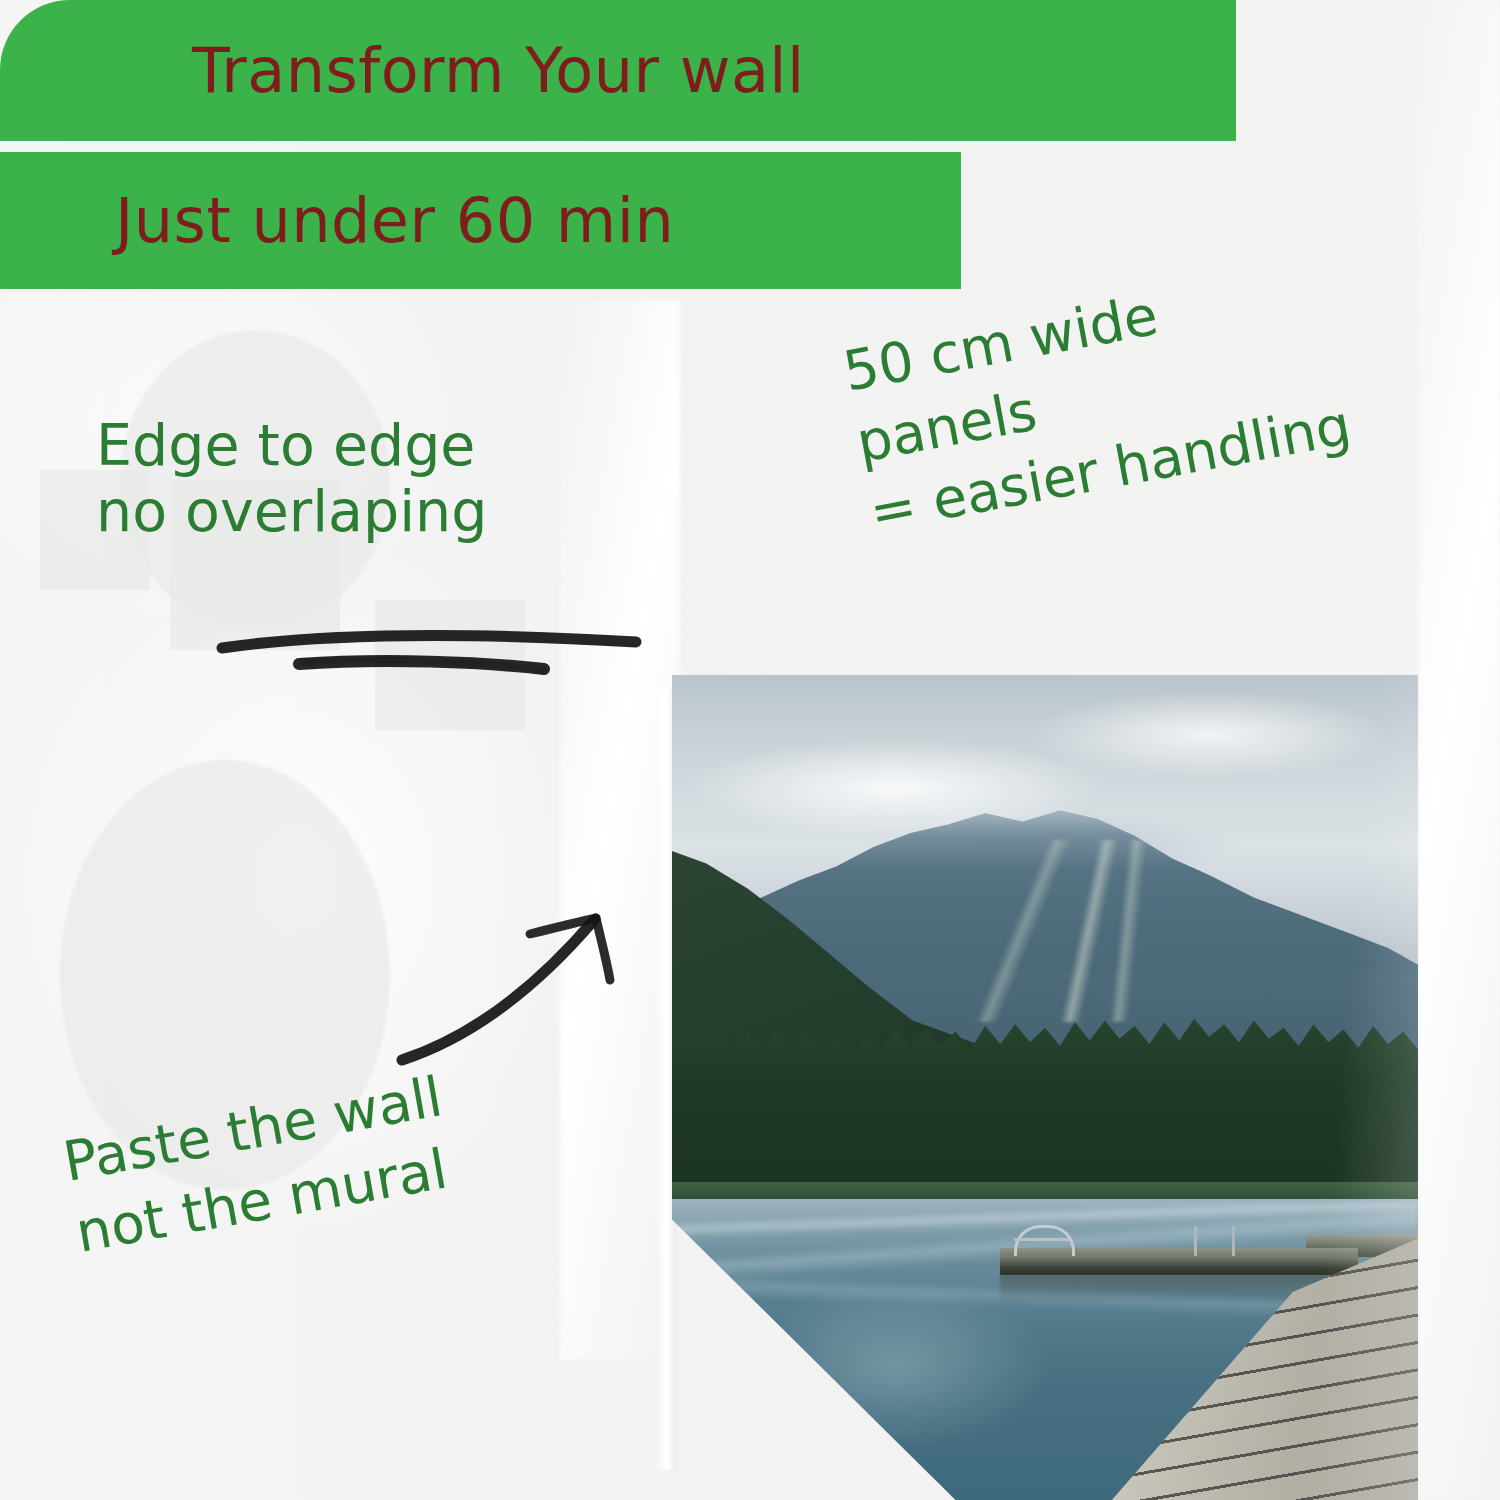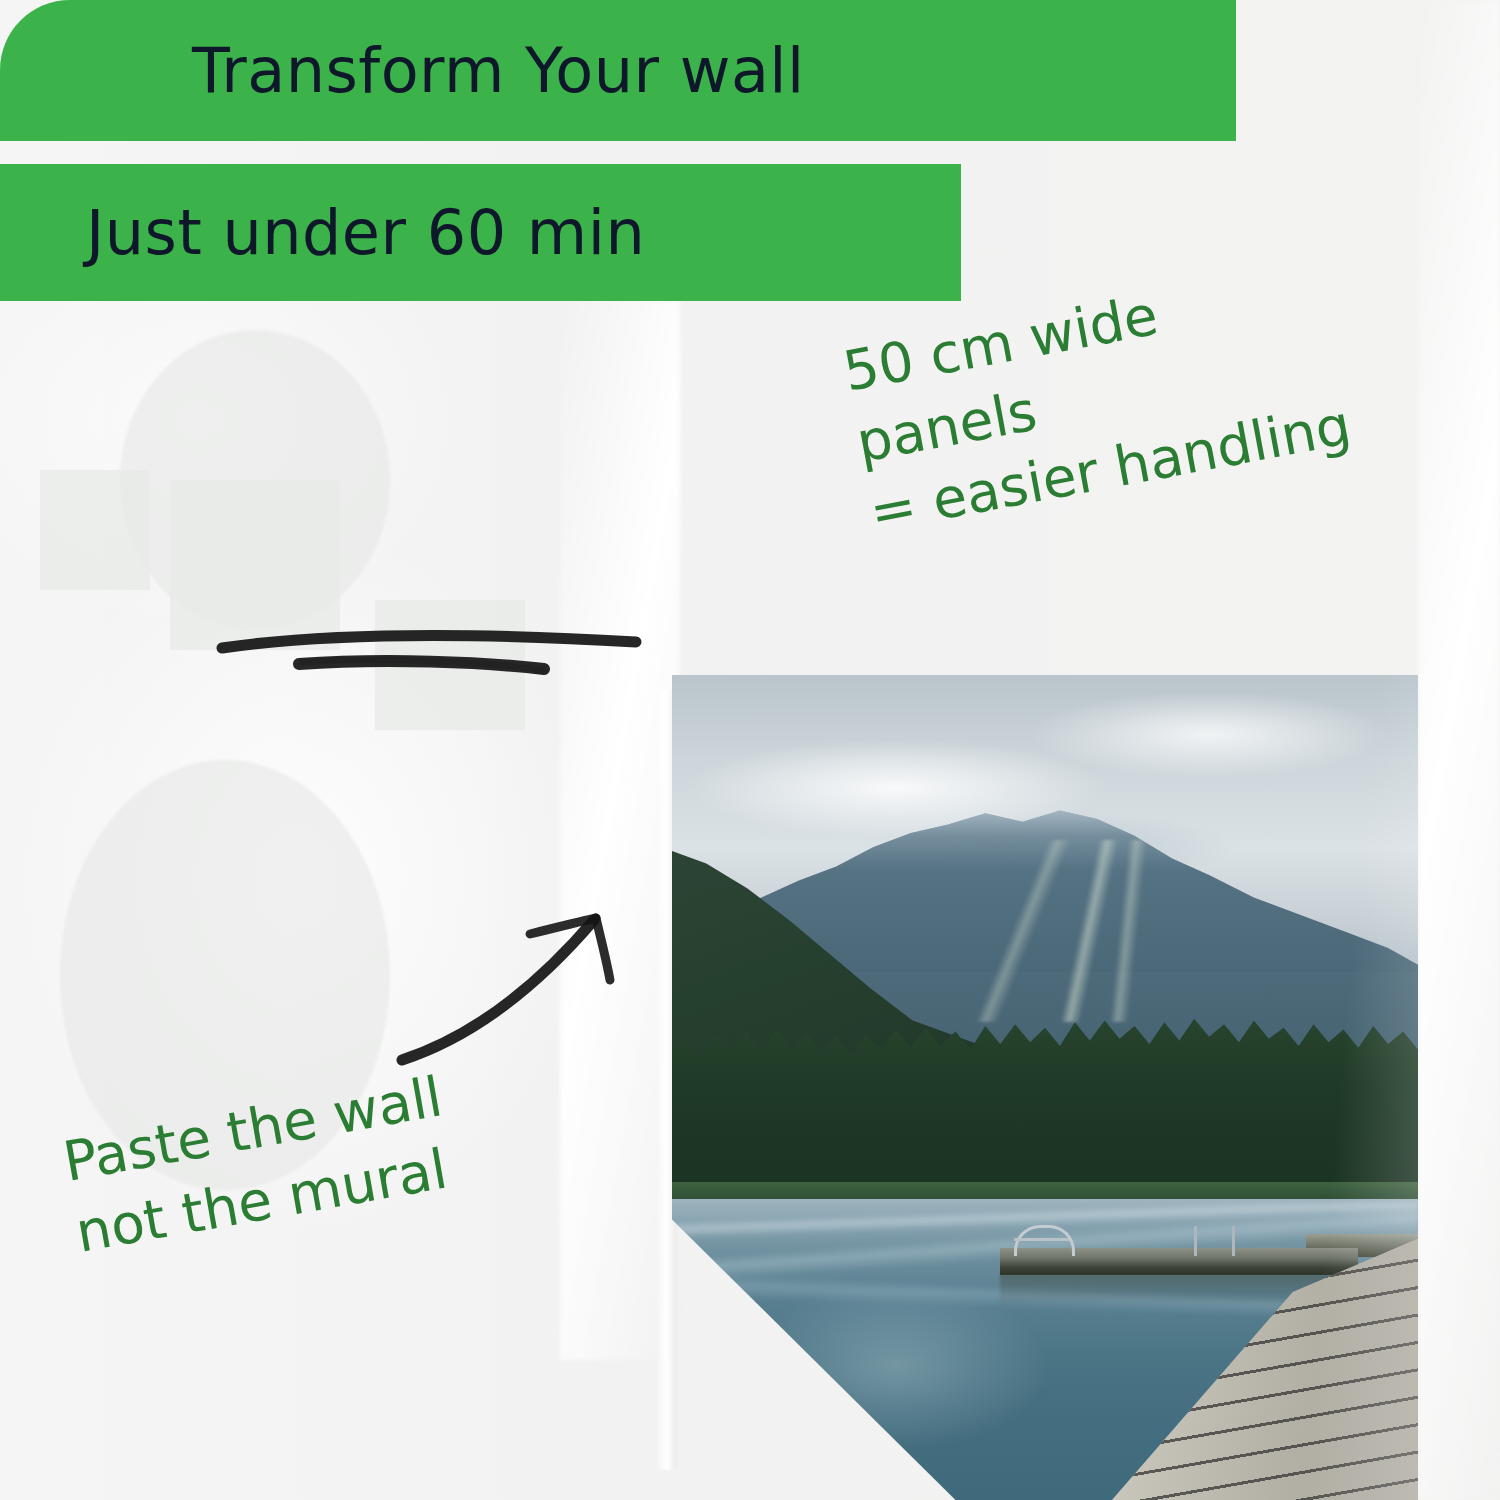--- a/index.html
+++ b/index.html
@@ -41,39 +41,39 @@
     background: linear-gradient(100deg, rgba(255,255,255,0) 0%, rgba(255,255,255,0.95) 45%, rgba(240,241,240,0.4) 100%);
     filter: blur(2px);
   }
 
   
   .banner {
     position: absolute;
     display: flex;
     align-items: center;
     box-sizing: border-box;
-    color: #0f172a;
+    color: #7f1d1d;
     font-family: "DejaVu Sans", sans-serif;
     font-weight: 400;
     letter-spacing: 0.5px;
     white-space: nowrap;
   }
   #banner-1 {
     left: 0; top: 0;
     width: 1236px; height: 141px;
     background: #3cb34a;
     border-top-left-radius: 70px;
     padding-left: 192px;
     font-size: 62px;
   }
   #banner-2 {
-    left: 0; top: 164px;
+    left: 0; top: 152px;
     width: 961px; height: 137px;
     background: #3cb34a;
-    padding-left: 86px;
+    padding-left: 115px;
     font-size: 62px;
   }
 
   
   .marker {
     position: absolute;
     color: #2a7d32;
     font-family: "DejaVu Sans", sans-serif;
     font-weight: 400;
     line-height: 1.16;
@@ -276,20 +276,22 @@
   <div class="paper-fold" style="left:560px; top:300px; width:120px; height:1060px;"></div>
   <div class="paper-fold" style="left:1418px; top:0px; width:82px; height:1500px;"></div>
 
   <div class="banner" id="banner-1">
     <span>Transform Your wall</span>
   </div>
   <div class="banner" id="banner-2">
     <span>Just under 60 min</span>
   </div>
 
+  <div class="marker" id="copy-edge">Edge to edge
+no overlaping</div>
 
   <div class="marker" id="copy-panels">50 cm wide
 panels
 = easier handling</div>
 
 
   <div class="marker" id="copy-paste">Paste the wall
 not the mural</div>
 
   <svg class="ink" id="underline-mark" width="500" height="110" viewBox="0 0 500 110">

